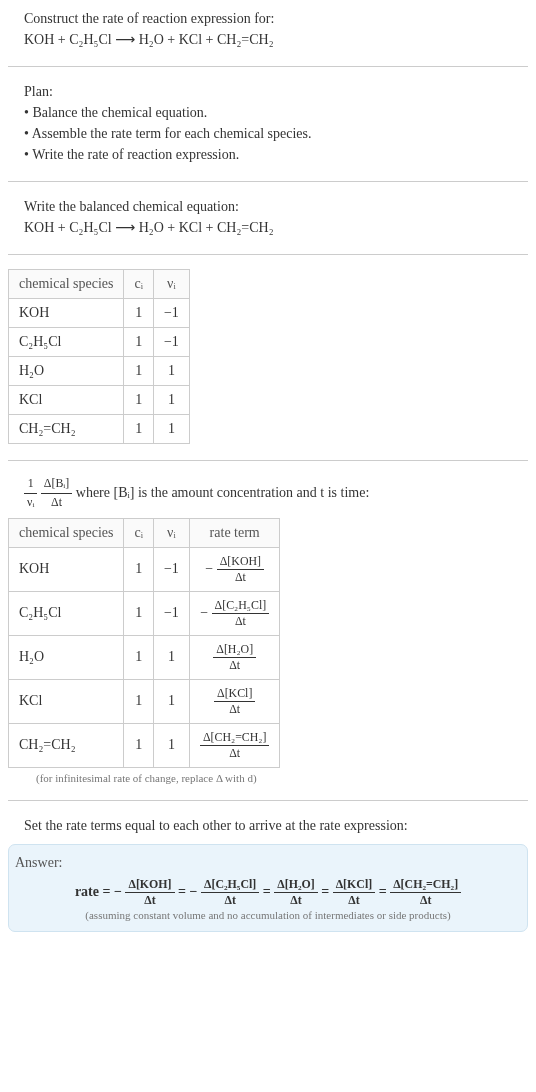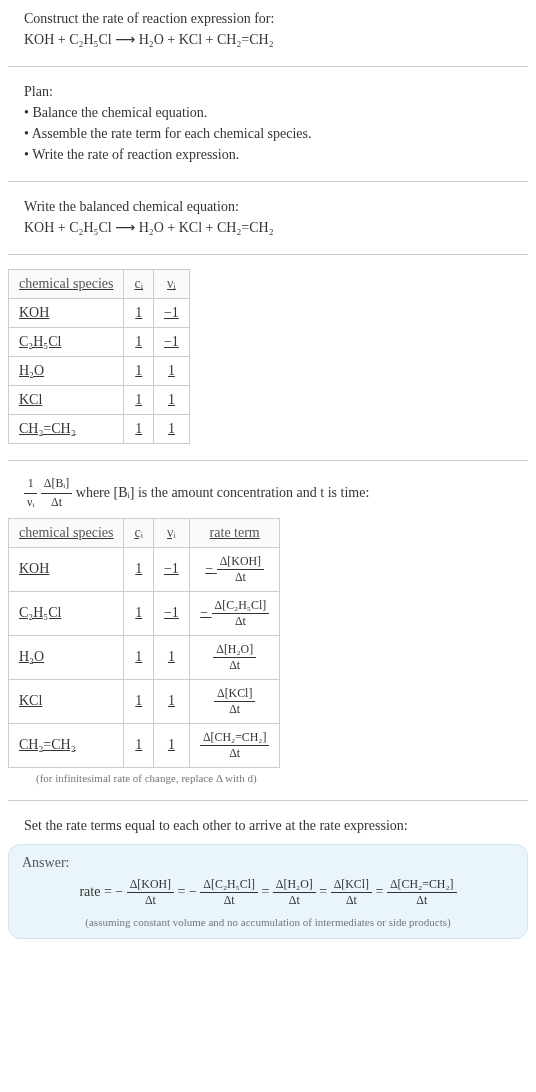--- a/index.html
+++ b/index.html
@@ -19,21 +19,20 @@
   border-top: 1px solid #ccc;
   margin: 14px 0;
 }
 .header, .text-line {
   line-height: 1.5;
   margin-left: 16px;
 }
 table.stoich, table.rateterms {
   border-collapse: collapse;
   margin-top: 6px;
-  text-decoration: underline;
 }
 table.stoich td, table.stoich th,
 table.rateterms td, table.rateterms th {
   border: 1px solid #ccc;
   padding: 6px 10px;
   text-align: center;
   font-weight: normal;
 }
 table.stoich th:first-child,
 table.rateterms th:first-child,
@@ -62,37 +61,38 @@
 }
 .footnote {
   font-size: 11px;
   color: #777;
   margin-top: 4px;
   margin-left: 28px;
 }
 .answer-box {
   background: #eaf4fb;
   border: 1px solid #cfe3f0;
-  border-radius: 12px;
-  padding: 10px 13px;
+  border-radius: 7px;
+  padding: 10px 6px;
   margin-top: 8px;
 }
 .answer-box .label {
   color: #555;
   margin-bottom: 6px;
 }
 .answer-line {
   font-size: 14px;
   text-align: center;
+  font-weight: bold;
 }
 .assump {
   font-size: 11px;
   color: #777;
   text-align: center;
-  margin-top: 8px;
+  margin-top: 1px;
 }
 </style>
 </head>
 <body>
 
 <div class="section">
   <div class="header">Construct the rate of reaction expression for:</div>
   <div class="text-line">KOH + C₂H₅Cl  ⟶  H₂O + KCl + CH₂=CH₂</div>
 </div>
 

